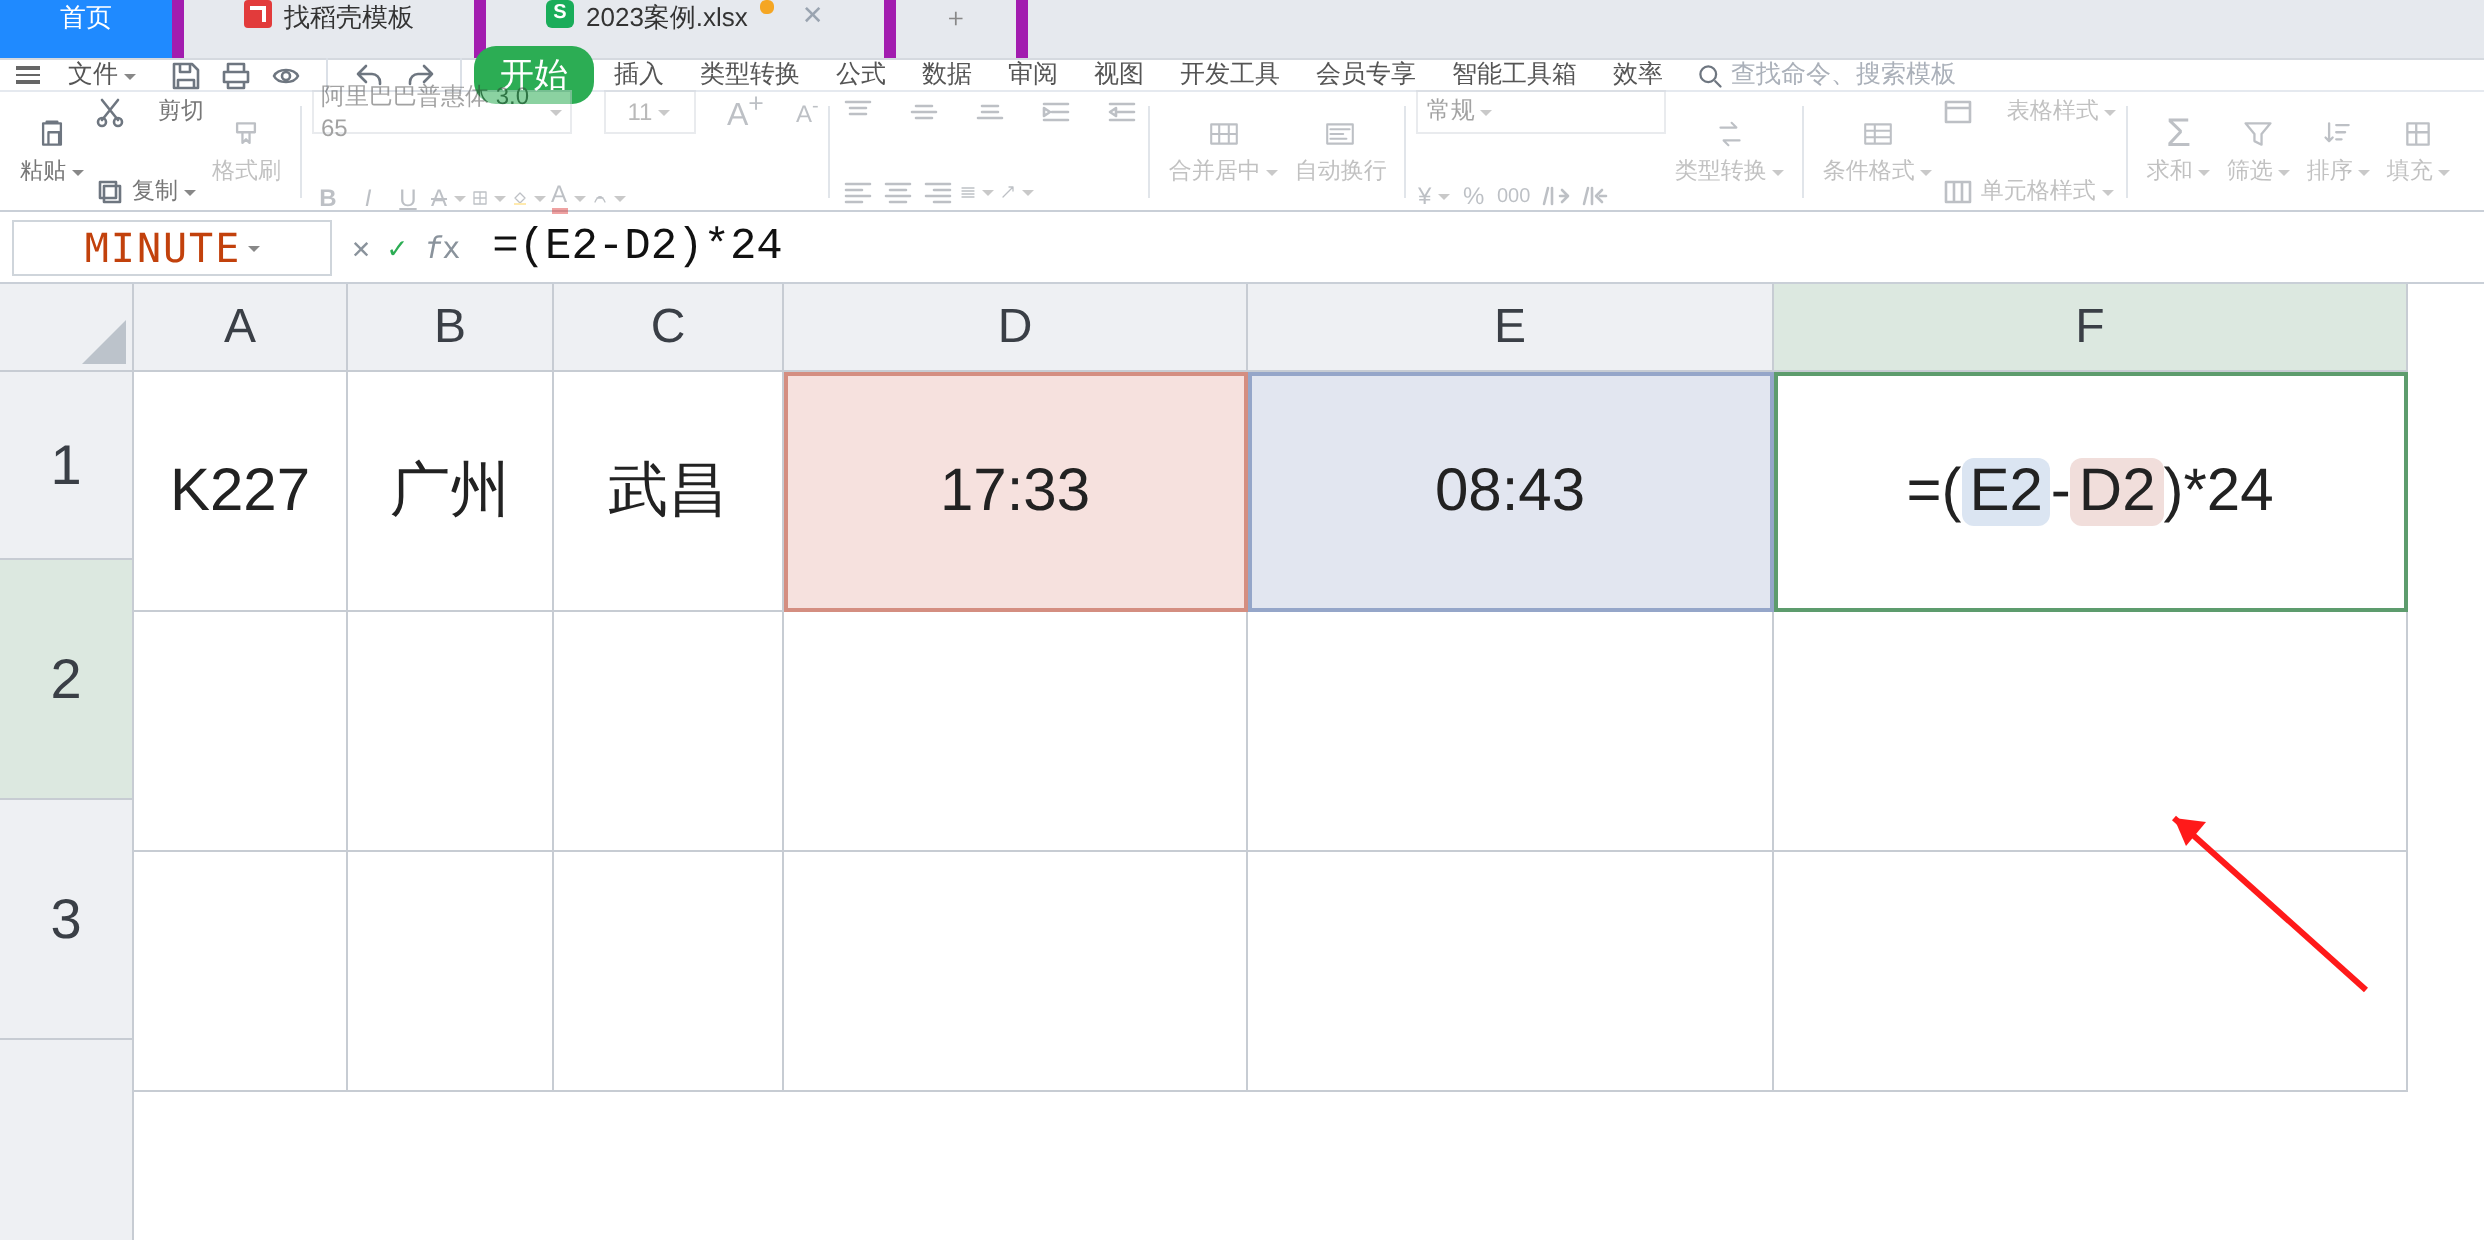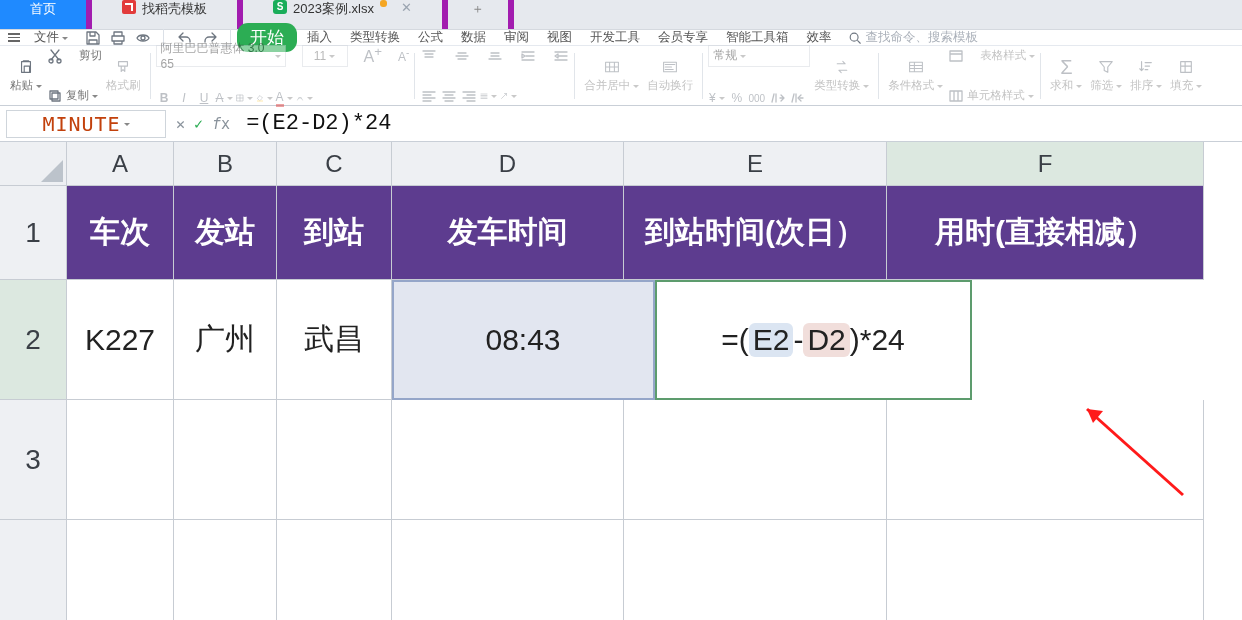--- a/index.html
+++ b/index.html
@@ -317,21 +317,21 @@
         <svg viewBox="0 0 20 18">
           <path class="s" d="M2 3h16v12H2z M4 6h12 M4 9h8 M4 12h10"></path>
         </svg>
       </span>
       <span class="lbl">自动换行</span>
     </div>
  <div class="vsep"></div>
 
  <div class="rwide disabled">
   <div class="top">
-        <div class="fontbox dd" style="width:102px">
+        <div class="fontbox dd" style="width:125px">
           <span>常规</span>
         </div>
       </div>
   <div class="bot">
    <span class="ic dd">¥</span>
    <span class="ic">%</span>
    <span class="ic">
           <sup>000</sup>
         </span>
    <span class="ic">
@@ -455,48 +455,31 @@
   <div class="rowh sel r2">
         <span>2</span>
       </div>
   <div class="rowh r3">
         <span>3</span>
       </div>
   <div class="rowh r4"></div>
  </div>
  <div class="cells">
   <div class="row">
-   <div class="cell hdrcell cA r1">
-          <span>车次</span>
-        </div>
-   <div class="cell hdrcell cB r1">
-          <span>发站</span>
-        </div>
-   <div class="cell hdrcell cC r1">
-          <span>到站</span>
-        </div>
-   <div class="cell hdrcell cD r1">
-          <span>发车时间</span>
-        </div>
-   <div class="cell hdrcell cE r1">
-          <span>到站时间(次日）</span>
-        </div>
-   <div class="cell hdrcell cF r1">
-          <span>用时(直接相减）</span>
-        </div>
-  </div>
-  <div class="row">
    <div class="cell cA r2">
           <span>K227</span>
         </div>
    <div class="cell cB r2">
           <span>广州</span>
         </div>
    <div class="cell cC r2">
           <span>武昌</span>
+        </div>
+   <div class="cell refD outlineD cD r2">
+          <span>17:33</span>
         </div>
    <div class="cell refE outlineE cE r2">
           <span>08:43</span>
         </div>
    <div class="cell outlineF cF r2 formula">
      <span>=( </span>
           <span class="tokE">E2</span>
           <span> - </span>
           <span class="tokD">D2</span>
           <span> )*24</span>

